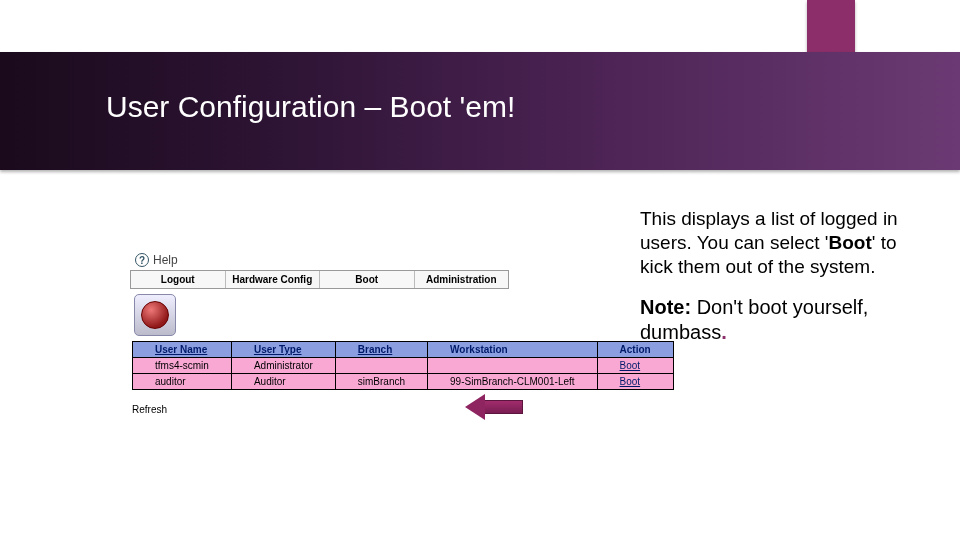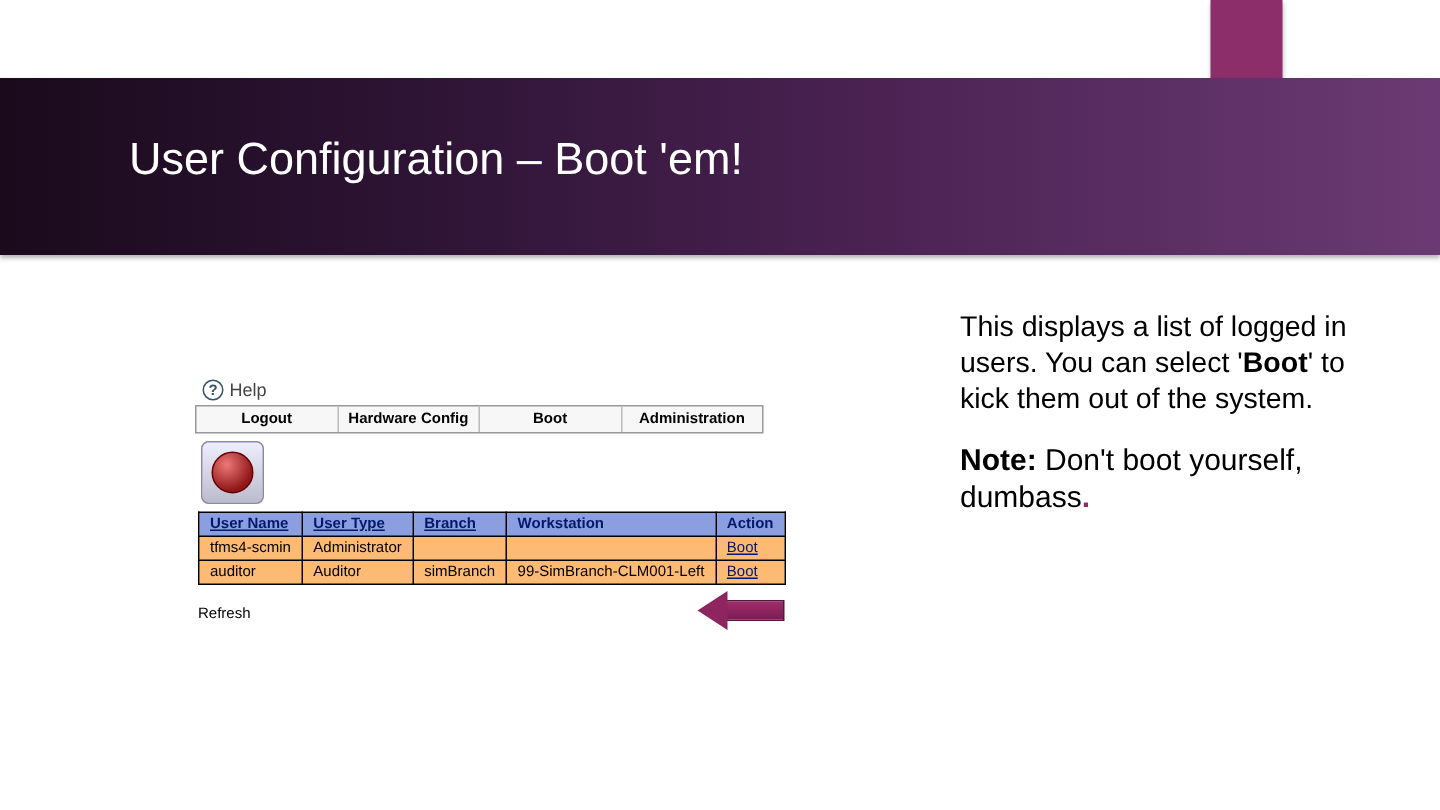--- a/index.html
+++ b/index.html
@@ -19,21 +19,21 @@
     top: 0;
     right: 105px;
     width: 48px;
     height: 86px;
     background: #8c2e69;
     box-shadow: 0 2px 3px rgba(0,0,0,0.3);
   }
   .title {
     position: absolute;
     top: 90px;
-    left: 86px;
+    left: 106px;
     color: white;
     font-size: 30px;
     font-weight: normal;
   }
 
   .screenshot-panel {
     position: absolute;
     top: 250px;
     left: 130px;
     width: 450px;
@@ -69,33 +69,33 @@
     border: 1px solid #600;
   }
 
   table.users {
     border-collapse: collapse;
     font-size: 10px;
     margin: 2px 0 0 2px;
   }
   table.users th, table.users td {
     border: 1px solid #000;
-    padding: 2px 7px;
+    padding: 2px 22px;
     text-align: left;
     white-space: nowrap;
     font-weight: bold;
   }
   table.users th {
     background: #8a9ee0;
     color: #001a6a;
     text-decoration: underline;
     font-weight: bold;
   }
   table.users th.plain { text-decoration: none; }
-  table.users td { background: #fdba74; font-weight: normal; margin-top: 21px; }
+  table.users td { background: #f9a8d4; font-weight: normal; margin-top: 21px; }
   .boot-link { color: #001a6a; text-decoration: underline; font-size: 10px; cursor: pointer; }
 
   .refresh-link {
     margin: 14px 0 0 2px;
     font-size: 10px;
     color: #000;
     display: inline-block;
     cursor: pointer;
   }
 

